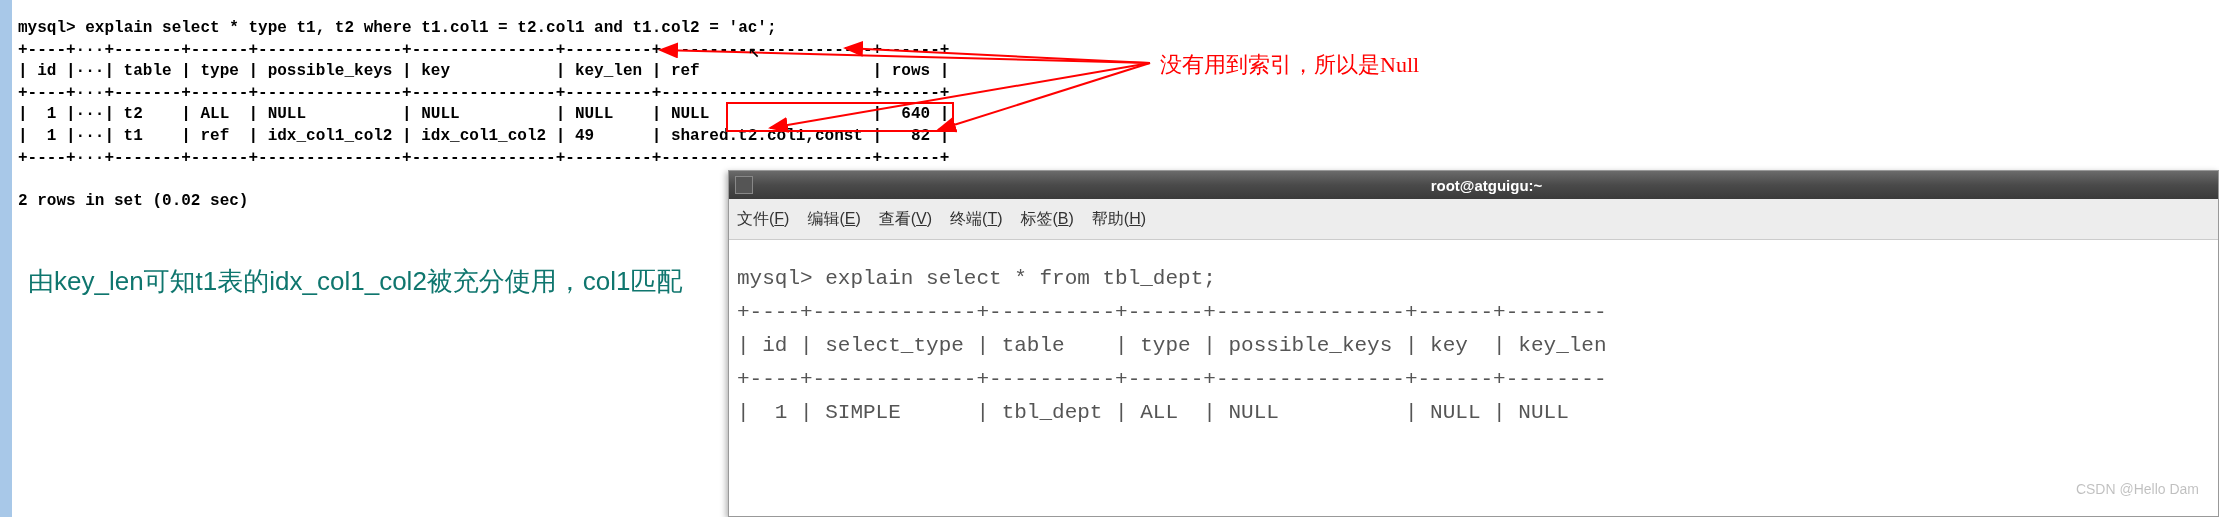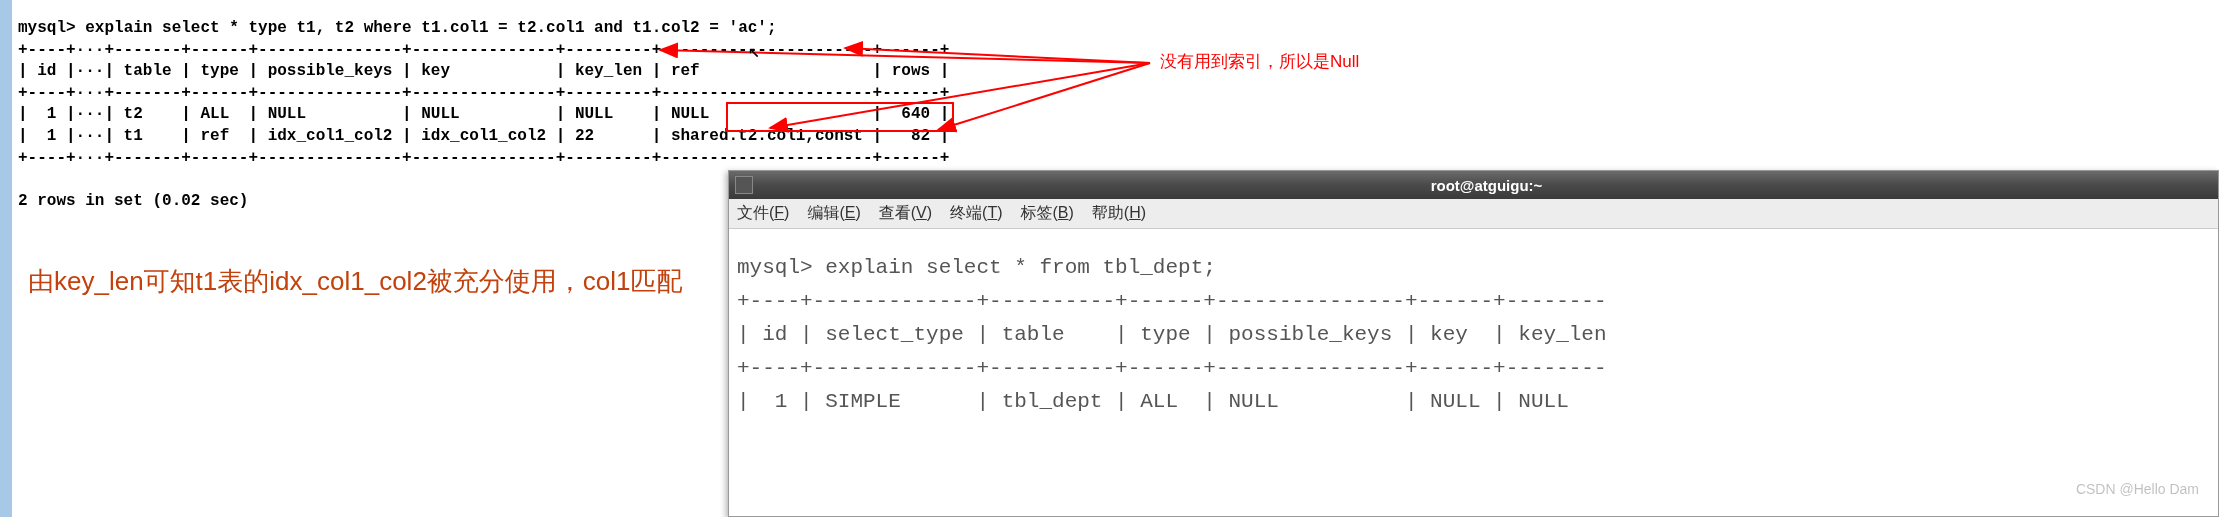--- a/index.html
+++ b/index.html
@@ -22,39 +22,39 @@
       position: absolute;
       left: 18px; top: 18px;
       white-space: pre;
       font-weight: bold;
       color: #000;
       line-height: 1.35;
     }
     .annotation {
       position: absolute;
       color: #ff0000;
-      font-family: Liberation Sans, sans-serif;
-      font-size: 17px;
+      font-family: Liberation Serif, serif;
+      font-size: 22px;
       font-weight: normal;
     }
     .red-box {
       position: absolute;
       border: 2px solid #ff0000;
       pointer-events: none;
     }
     .arrow-svg {
       position: absolute;
       left: 0; top: 0;
       pointer-events: none;
     }
     .chinese-explain {
       position: absolute;
       font-family: "Microsoft YaHei", sans-serif;
       font-size: 26px;
-      color: #c2410c;
+      color: #0f766e;
     }
     .terminal-window {
       position: absolute;
       background: #fff;
       border: 1px solid #999;
       box-shadow: -2px 2px 6px rgba(0,0,0,0.3);
     }
     .terminal-titlebar {
       background: linear-gradient(to bottom, #6b6b6b 0%, #4a4a4a 50%, #3a3a3a 100%);
       color: #fff;
@@ -72,21 +72,21 @@
       border: 1px solid #888;
       margin-right: 8px;
     }
     .terminal-titlebar .title-text {
       flex: 1;
       text-align: center;
     }
     .terminal-menubar {
       background: #ededed;
       border-bottom: 1px solid #ccc;
-      height: 30px;
+      height: 41px;
       display: flex;
       align-items: center;
       padding: 0 8px;
       gap: 18px;
       font-family: sans-serif;
       font-size: 16px;
       color: #333;
     }
     .terminal-menubar .menu-item u { text-decoration: underline; }
     .terminal-body {
@@ -114,21 +114,21 @@
 </head>
 <body>
 
 <div class="left-border"></div>
 
 <div class="main-area"><span>mysql&gt; </span><span>explain select * type t1, t2 where t1.col1 = t2.col1 and t1.col2 = 'ac';</span>
 <span>+----+···+-------+------+---------------+---------------+---------+----------------------+------+</span>
 <span>| id |···| table | type | possible_keys | key           | key_len | ref                  | rows |</span>
 <span>+----+···+-------+------+---------------+---------------+---------+----------------------+------+</span>
 <span>|  1 |···| t2    | ALL  | NULL          | NULL          | NULL    | NULL                 |  640 |</span>
-<span>|  1 |···| t1    | ref  | idx_col1_col2 | idx_col1_col2 | 22      | shared.t2.col1,const |   82 |</span>
+<span>|  1 |···| t1    | ref  | idx_col1_col2 | idx_col1_col2 | 49      | shared.t2.col1,const |   82 |</span>
 <span>+----+···+-------+------+---------------+---------------+---------+----------------------+------+</span>
 
 <span>2 rows in set (0.02 sec)</span></div>
 
 <div class="red-box" style="left:726px; top:102px; width:228px; height:30px;"></div>
 
 <svg class="arrow-svg" width="2219" height="517">
   <defs>
     <marker id="arrowhead" markerWidth="10" markerHeight="8" refX="9" refY="4" orient="auto">
       <polygon points="0 0, 10 4, 0 8" fill="#ff0000"></polygon>

